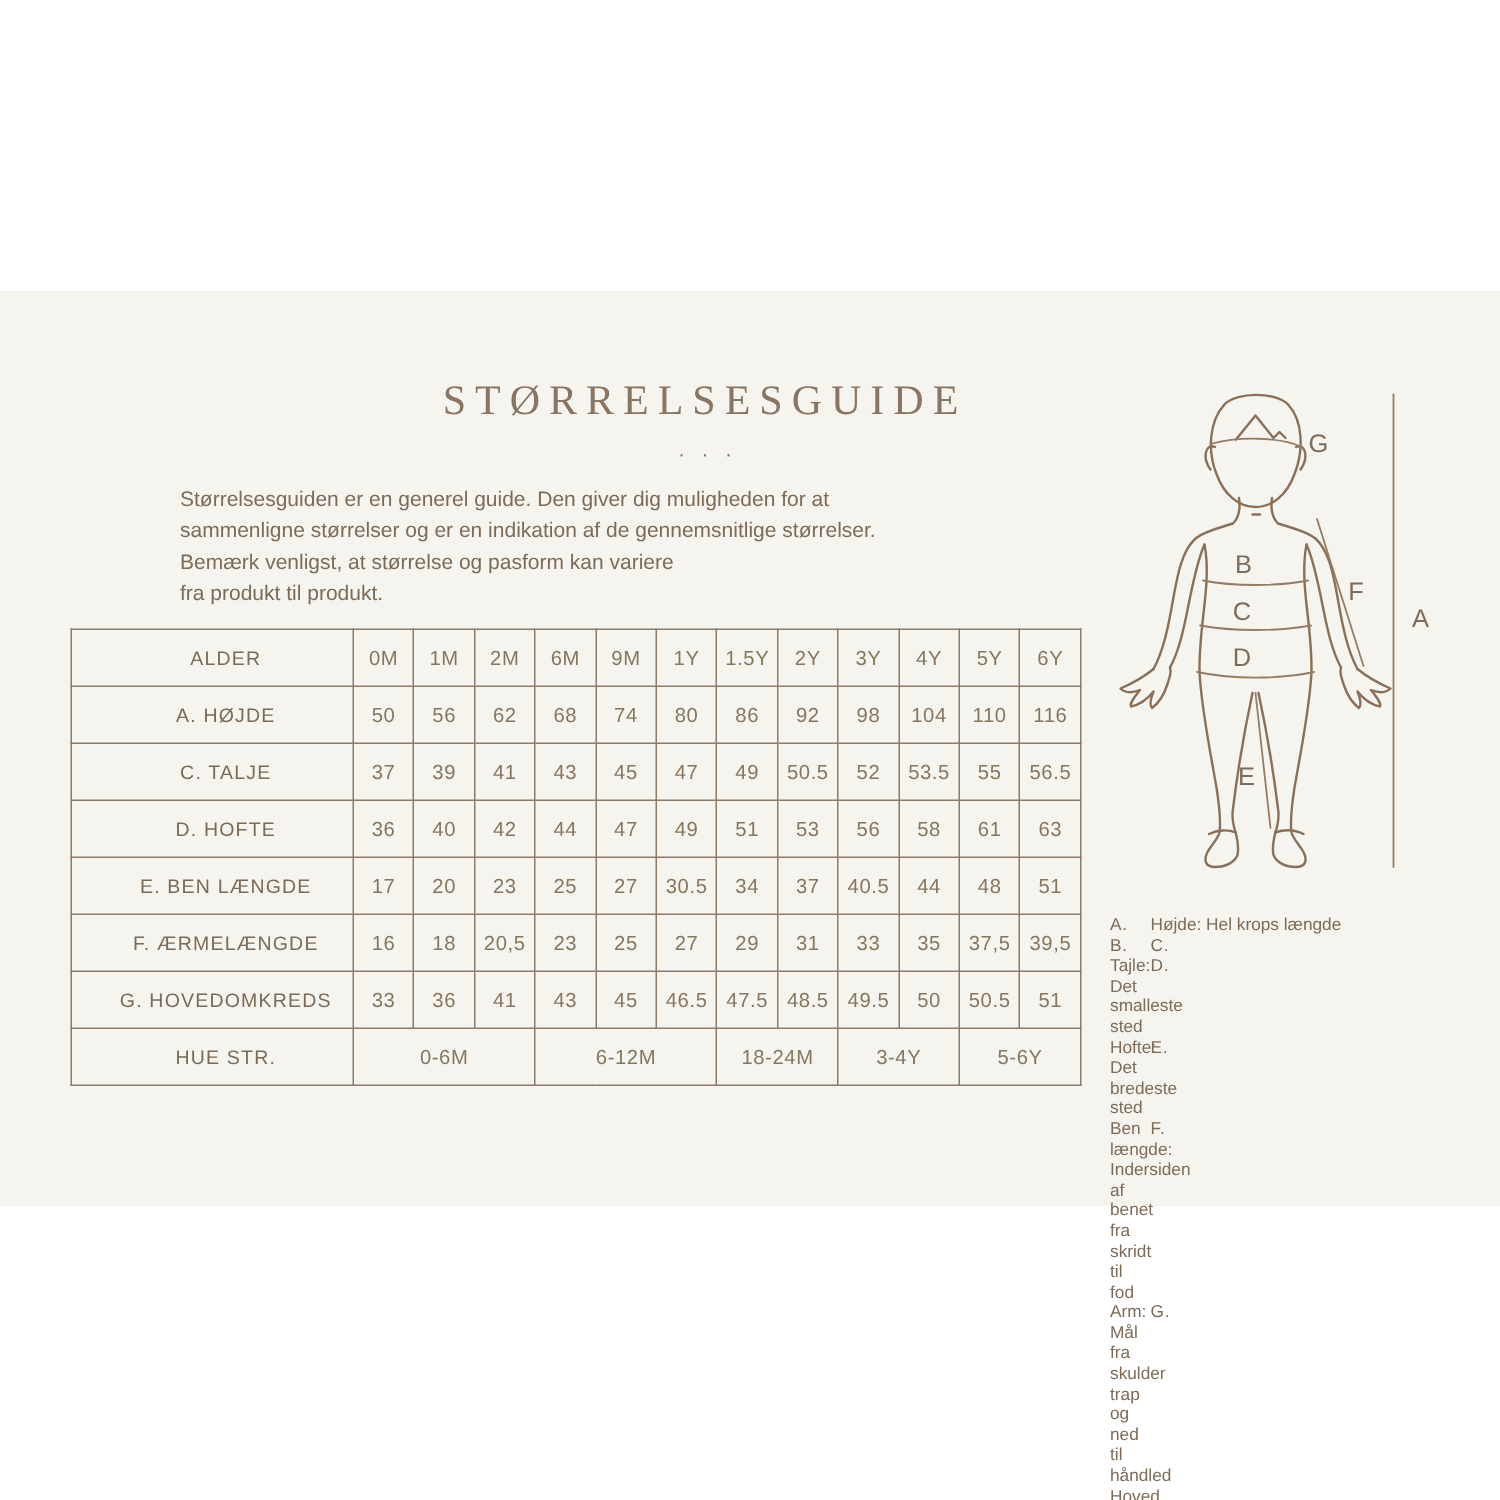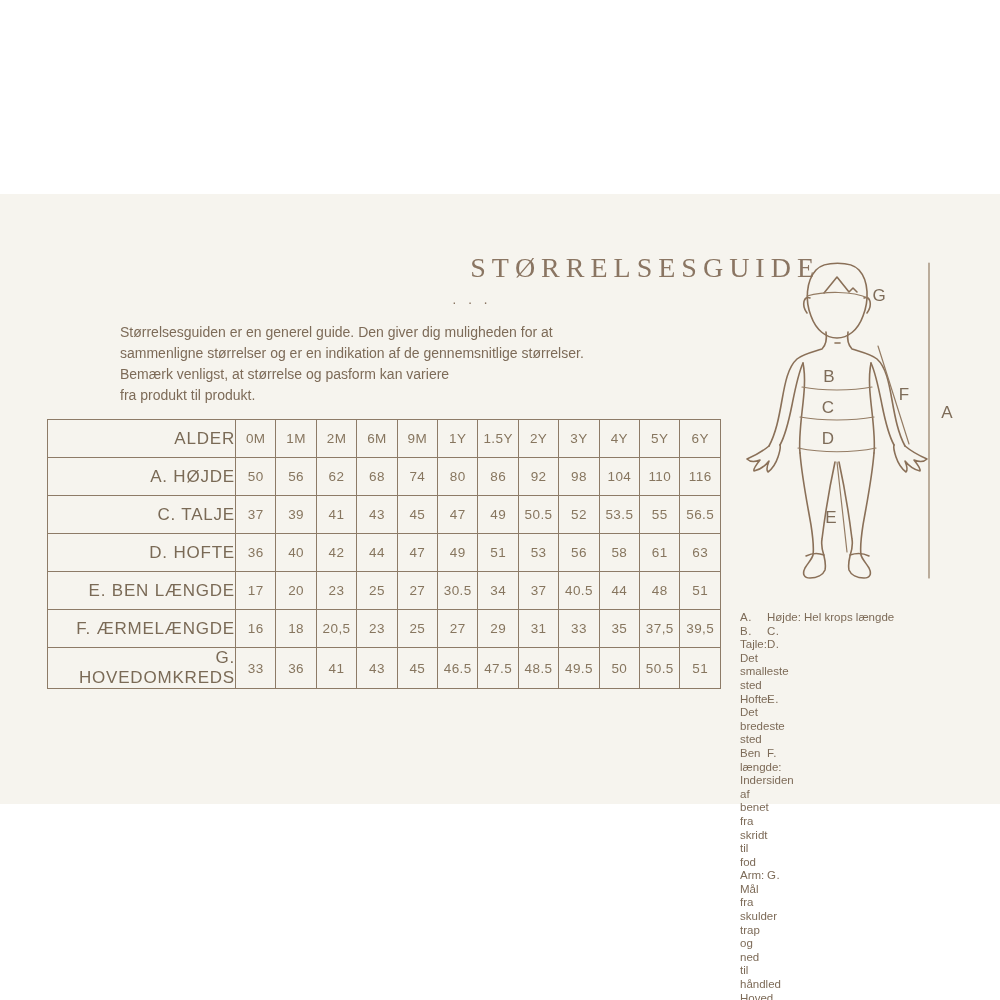--- a/index.html
+++ b/index.html
@@ -4,41 +4,41 @@
 <style>
   html,body{margin:0;padding:0;background:#ffffff;}
   .canvas{
     position:relative;width:1000px;height:1000px;background:#ffffff;overflow:hidden;
     font-family:"Liberation Sans","DejaVu Sans",sans-serif;color:#7d6b58;
   }
   .band{position:absolute;left:0;top:194px;width:1000px;height:610px;background:#f6f4ee;}
   .title{
     position:absolute;left:120px;top:252px;width:700px;margin:0;
     font-family:"Liberation Serif","DejaVu Serif",serif;font-weight:normal;
-    font-size:28px;letter-spacing:6px;text-align:right;color:#8a7562;
+    font-size:28px;letter-spacing:6px;text-align:center;color:#8a7562;
   }
   .dots{
     position:absolute;left:120px;top:294px;width:700px;text-align:center;
     font-size:14px;letter-spacing:11px;color:#8a7562;text-indent:11px;
   }
   .intro{
     position:absolute;left:120px;top:322px;width:700px;margin:0;
     font-size:14px;line-height:21px;text-align:left;white-space:pre-line;color:#7d6b58;
   }
   table.size-table{
     position:absolute;left:47px;top:419px;width:674px;table-layout:fixed;
     border-collapse:collapse;background:#f6f4ee;
   }
   .size-table th,.size-table td{
     border:1px solid #8d7b67;height:37px;padding:0;text-align:center;
     font-weight:normal;font-size:13.5px;color:#87765f;letter-spacing:0.4px;
     vertical-align:middle;overflow:hidden;
   }
   .size-table .row-label{
-    width:169px;text-align:right;padding-left:18px;font-size:17px;
+    width:169px;text-align:center;padding-left:18px;font-size:13px;
     letter-spacing:0.8px;color:#7a6a56;
   }
   .figure{position:absolute;left:740px;top:250px;width:230px;height:330px;}
   .figure text{
     font-family:"Liberation Sans","DejaVu Sans",sans-serif;font-size:17px;fill:#7e6c59;
   }
   .legend{
     position:absolute;left:740px;top:611px;width:245px;
     display:grid;grid-template-columns:27px 1fr;row-gap:0;
     font-size:11.5px;line-height:13.6px;color:#7d6b58;
@@ -161,20 +161,28 @@
           <td>41</td>
           <td>43</td>
           <td>45</td>
           <td>46.5</td>
           <td>47.5</td>
           <td>48.5</td>
           <td>49.5</td>
           <td>50</td>
           <td>50.5</td>
           <td>51</td>
+        </tr>
+        <tr>
+          <td class="row-label">HUE STR.</td>
+          <td colspan="3">0-6M</td>
+          <td colspan="3">6-12M</td>
+          <td colspan="2">18-24M</td>
+          <td colspan="2">3-4Y</td>
+          <td colspan="2">5-6Y</td>
         </tr>
       </tbody>
   </table>
 
   <svg class="figure" viewBox="0 0 230 330">
     <g fill="none" stroke="#8a7058" stroke-width="1.6" stroke-linecap="round" stroke-linejoin="round">
 
       <path d="M 97 88 C 86 88 76 80 71 66 C 65 51 66 31 76 20 C 84 11 111 11 119 20 C 129 31 129 51 123 66 C 118 80 108 88 97 88"></path>
 
       <path d="M 70 48 C 64 45 61 55 67 63"></path>

